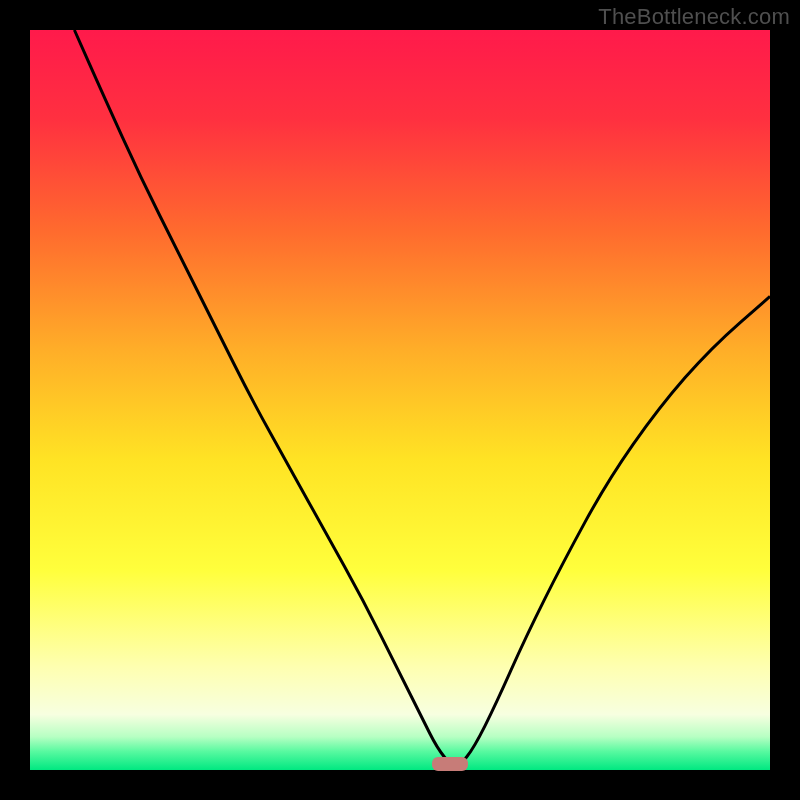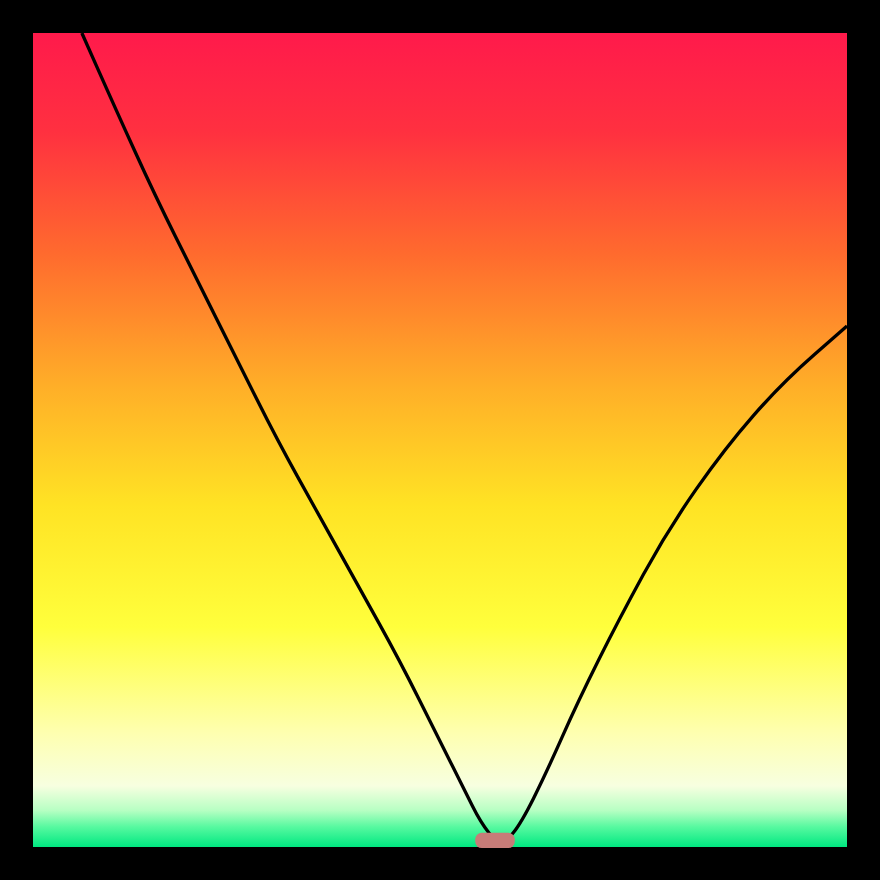--- a/index.html
+++ b/index.html
@@ -35,20 +35,21 @@
     position: absolute;
     background: #c77c78;
     z-index: 5;
   }
 </style>
 </head>
 <body>
 
 <div class="stage">
 
+  <div class="watermark">TheBottleneck.com</div>
 
   <svg class="plot" width="800" height="800" viewBox="0 0 800 800">
     <defs>
       <linearGradient id="bg-grad" x1="0" y1="0" x2="0" y2="1">
           <stop offset="0%" stop-color="#ff1a4b"></stop>
           <stop offset="12%" stop-color="#ff3040"></stop>
           <stop offset="27%" stop-color="#ff6a2e"></stop>
           <stop offset="43%" stop-color="#ffad28"></stop>
           <stop offset="57.99999999999999%" stop-color="#ffe324"></stop>
           <stop offset="73%" stop-color="#ffff3c"></stop>

